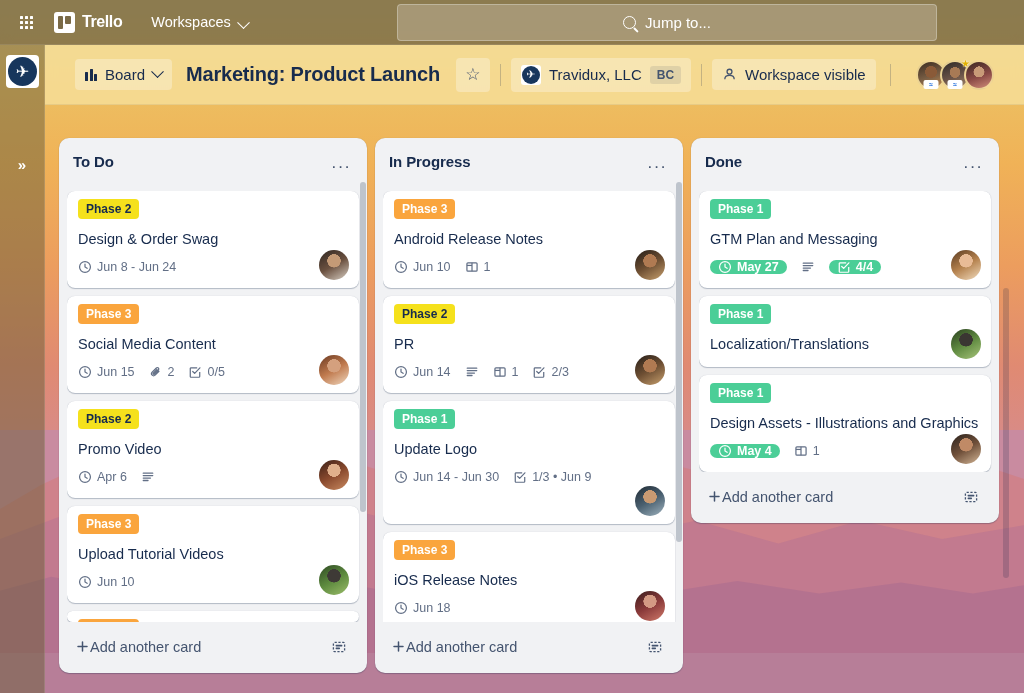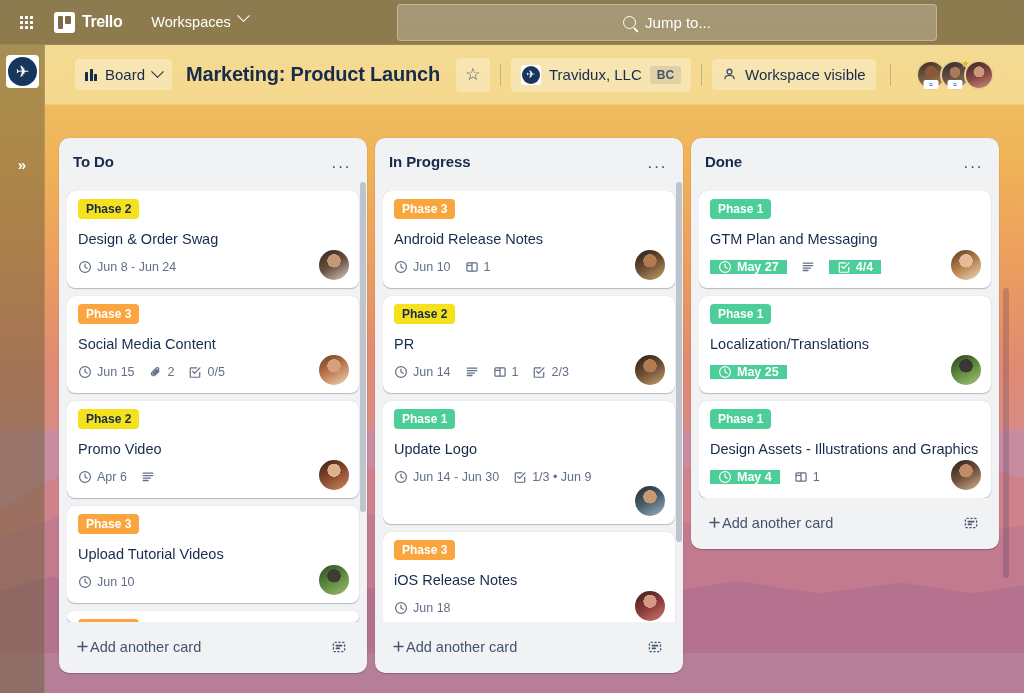--- a/index.html
+++ b/index.html
@@ -108,21 +108,21 @@
     background:#7a6a47; border-radius:1px;
   }
   #brand-mark::after {
     content:""; position:absolute; left:11px; top:4px; width:6px; height:8px;
     background:#7a6a47; border-radius:1px;
   }
   #brand-name {
     color:#fff; font-size: 16px; font-weight: 800; letter-spacing: -.4px;
   }
   #workspaces-btn {
-    display:flex; align-items:flex-start; gap:8px; margin-left:14px;
+    display:flex; align-items:flex-end; gap:8px; margin-left:14px;
     padding:6px 9px; border-radius:4px; cursor:pointer;
     color:#fff; font-size:14.5px; font-weight:500;
   }
   .chev {
     width:9px; height:9px; border-right:1.8px solid currentColor;
     border-bottom:1.8px solid currentColor; transform: rotate(45deg) translate(-2px,-2px);
   }
 
   #search {
     position:absolute; left:397px; width:540px; height:37px;
@@ -283,21 +283,21 @@
   }
   .badges {
     display:flex; align-items:center; gap:14px; flex-wrap:wrap;
     min-height:26px; padding-right:34px;
   }
   .badge {
     display:flex; align-items:center; gap:5px;
     color:#626f86; font-size:12.5px;
   }
   .badge.done {
-    background:#4bce97; color:#fff; border-radius:0; padding:0 8px;
+    background:#4bce97; color:#fff; border-radius:8px; padding:0 8px;
     font-weight:600; gap:5px;
   }
   .badge.done .ico { color:#fff; }
 
   .ico { display:inline-flex; align-items:center; justify-content:center; }
   .ico svg { display:block; }
 
   .card-avatar {
     position:absolute; right:10px; bottom:8px;
     width:30px;height:30px;border-radius:50%;
@@ -670,31 +670,21 @@
             <span class="badge done">
                      <span class="ico">
                 <svg width="14" height="14" viewBox="0 0 16 16" fill="none" stroke="#ffffff" stroke-width="1.4">
          <path d="M13.4 8v5.1a.9.9 0 0 1-.9.9h-9a.9.9 0 0 1-.9-.9v-9a.9.9 0 0 1 .9-.9h7"></path>
          <path d="M5.4 7.4 7.6 9.6l6-6.4" stroke-linecap="round" stroke-linejoin="round"></path>
                 </svg>
               </span>
                      <span>4/4</span>
                    </span>
           </div><span class="card-avatar pa8" style=""></span></div>
-        <div class="card"><span class="label" style="background:#4bce97;">Phase 1</span><div class="card-title">Localization/Translations</div><div class="badges">
-            <span class="badge done">
-                     <span class="ico">
-                <svg width="14" height="14" viewBox="0 0 16 16" fill="none" stroke="#ffffff" stroke-width="1.4">
-         <circle cx="8" cy="8" r="6.2"></circle>
-                  <path d="M8 4.6V8l2.4 1.5" stroke-linecap="round"></path>
-                </svg>
-              </span>
-                     <span>May 25</span>
-                   </span>
-          </div><span class="card-avatar pa9" style=""></span></div>
+        <div class="card"><span class="label" style="background:#4bce97;">Phase 1</span><div class="card-title">Localization/Translations</div><span class="card-avatar pa9" style=""></span></div>
         <div class="card"><span class="label" style="background:#4bce97;">Phase 1</span><div class="card-title">Design Assets - Illustrations and Graphics</div><div class="badges">
             <span class="badge done">
                      <span class="ico">
                 <svg width="14" height="14" viewBox="0 0 16 16" fill="none" stroke="#ffffff" stroke-width="1.4">
          <circle cx="8" cy="8" r="6.2"></circle>
                   <path d="M8 4.6V8l2.4 1.5" stroke-linecap="round"></path>
                 </svg>
               </span>
                      <span>May 4</span>
                    </span>

